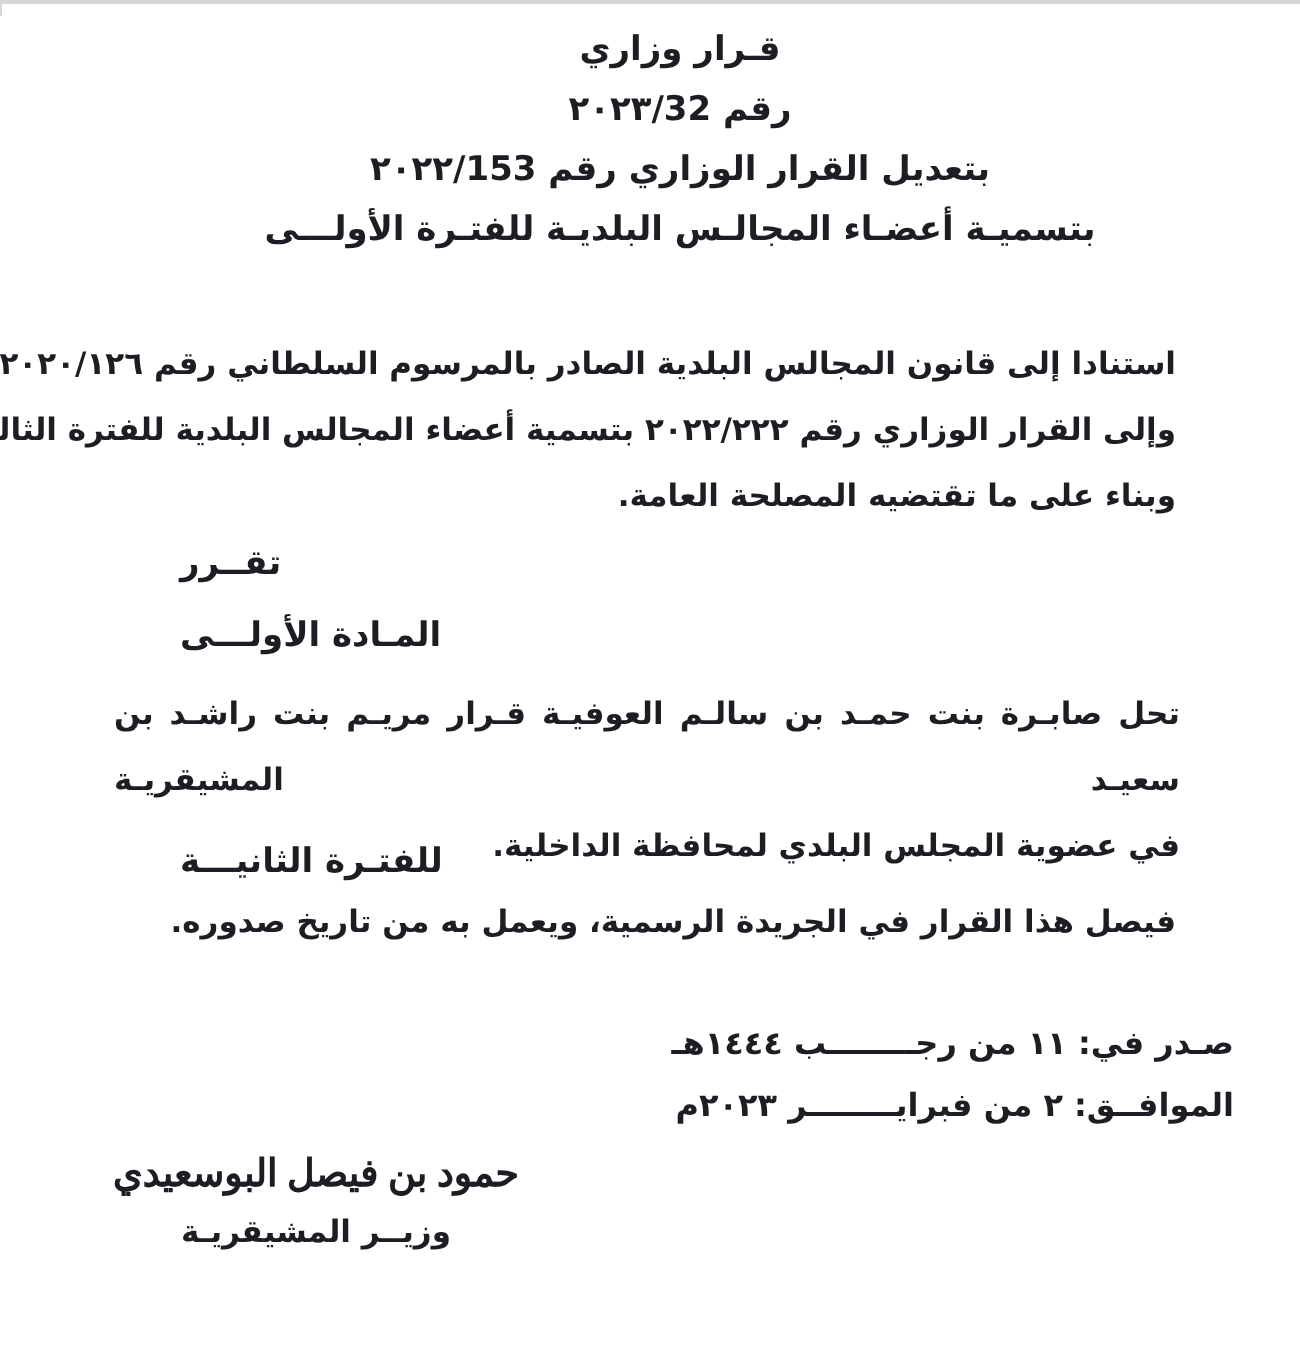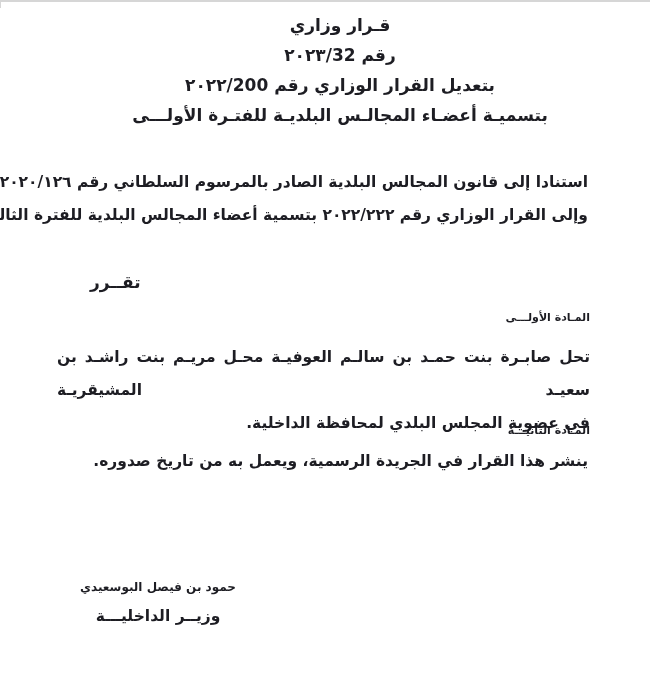--- a/index.html
+++ b/index.html
@@ -53,22 +53,22 @@
 
   .decree-word {
     top: 271px; left: 90px; right: 60px;
     text-align: left;
     font-size: 17px;
     line-height: 22px;
   }
 
   .article-heading {
     left: 90px; right: 60px;
-    text-align: right;
-    font-size: 11px;
+    text-align: left;
+    font-size: 17px;
     line-height: 22px;
   }
   .art1-heading { top: 307px; }
   .art2-heading { top: 420px; }
 
   .art1-body {
     top: 341px; right: 60px; left: 57px;
     font-size: 15.5px;
     line-height: 33px;
   }
@@ -92,53 +92,58 @@
     font-size: 16px;
     line-height: 31px;
   }
   .date-line { white-space: nowrap; }
 
   .signature-block {
     top: 573px; left: 38px; width: 240px;
     text-align: center;
     line-height: 29px;
   }
-  .signature-name { font-size: 12px; white-space: nowrap; }
+  .signature-name { font-size: 19px; white-space: nowrap; font-family: Liberation Serif, serif; }
   .signature-title { font-size: 15.5px; white-space: nowrap; }
 </style>
 </head>
 <body>
 
 <div class="page">
   <div class="scan-edge-top"></div>
   <div class="scan-edge-left"></div>
 
   <div class="block title-block">
     <div class="title-line">قـرار وزاري</div>
     <div class="title-line">رقم ٢٠٢٣/32</div>
-    <div class="title-line">بتعديل القرار الوزاري رقم ٢٠٢٢/200</div>
+    <div class="title-line">بتعديل القرار الوزاري رقم ٢٠٢٢/153</div>
     <div class="title-line">بتسميـة أعضـاء المجالـس البلديـة للفتـرة الأولـــى</div>
   </div>
 
   <div class="block preamble">
     <div class="preamble-line">استنادا إلى قانون المجالس البلدية الصادر بالمرسوم السلطاني رقم ٢٠٢٠/١٢٦،</div>
     <div class="preamble-line">وإلى القرار الوزاري رقم ٢٠٢٢/٢٢٢ بتسمية أعضاء المجالس البلدية للفترة الثالثة،</div>
+    <div class="preamble-line">وبناء على ما تقتضيه المصلحة العامة.</div>
   </div>
 
   <div class="block decree-word">تقــرر</div>
 
   <div class="block article-heading art1-heading">المـادة الأولـــى</div>
 
   <div class="block art1-body">
-    <div class="art1-line1">تحل صابـرة بنت حمـد بن سالـم العوفيـة محـل مريـم بنت راشـد بن سعيـد المشيقريـة</div>
+    <div class="art1-line1">تحل صابـرة بنت حمـد بن سالـم العوفيـة قـرار مريـم بنت راشـد بن سعيـد المشيقريـة</div>
     <div class="art1-line2">في عضوية المجلس البلدي لمحافظة الداخلية.</div>
   </div>
 
-  <div class="block article-heading art2-heading">المـادة الثانيـــة</div>
+  <div class="block article-heading art2-heading">للفتـرة الثانيـــة</div>
 
-  <div class="block art2-body">ينشر هذا القرار في الجريدة الرسمية، ويعمل به من تاريخ صدوره.</div>
+  <div class="block art2-body">فيصل هذا القرار في الجريدة الرسمية، ويعمل به من تاريخ صدوره.</div>
 
+  <div class="block date-block">
+    <div class="date-line">صـدر في: ١١ من رجــــــــب ١٤٤٤هـ</div>
+    <div class="date-line">الموافــق: ٢ من فبرايــــــــر ٢٠٢٣م</div>
+  </div>
 
   <div class="block signature-block">
     <div class="signature-name">حمود بن فيصل البوسعيدي</div>
-    <div class="signature-title">وزيــر الداخليـــة</div>
+    <div class="signature-title">وزيــر المشيقريـة</div>
   </div>
 </div>
 
 </body></html>

